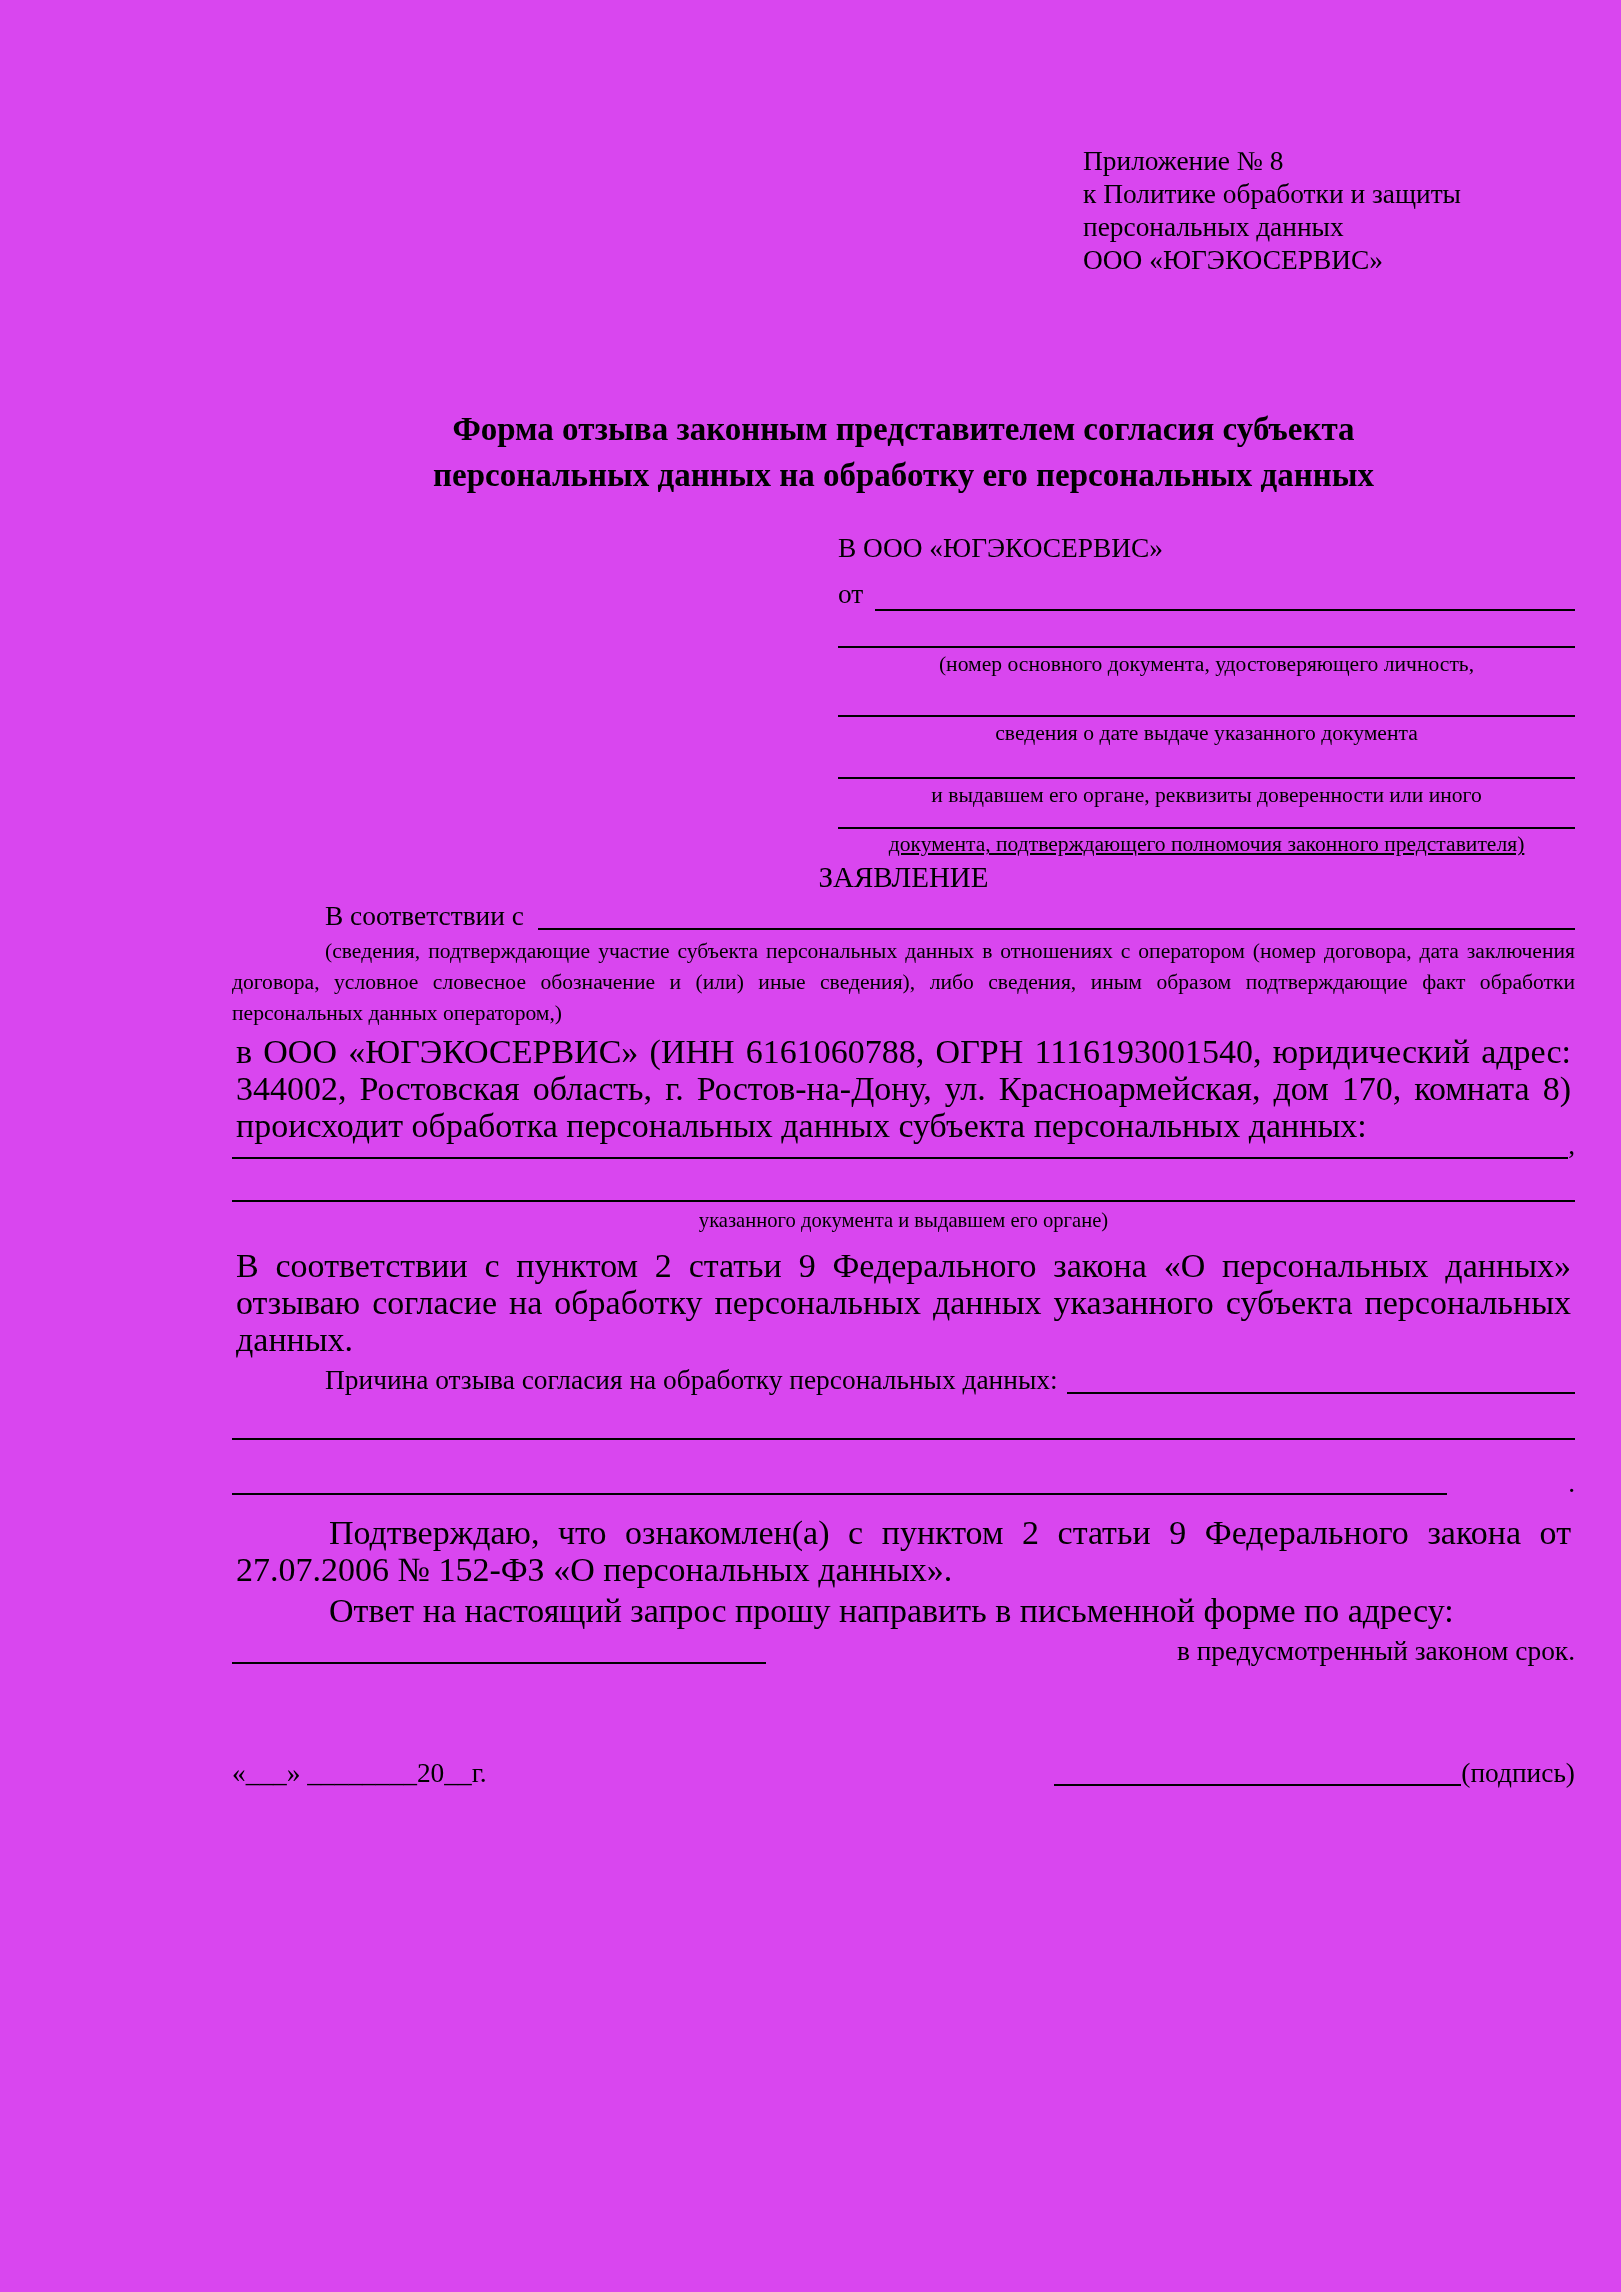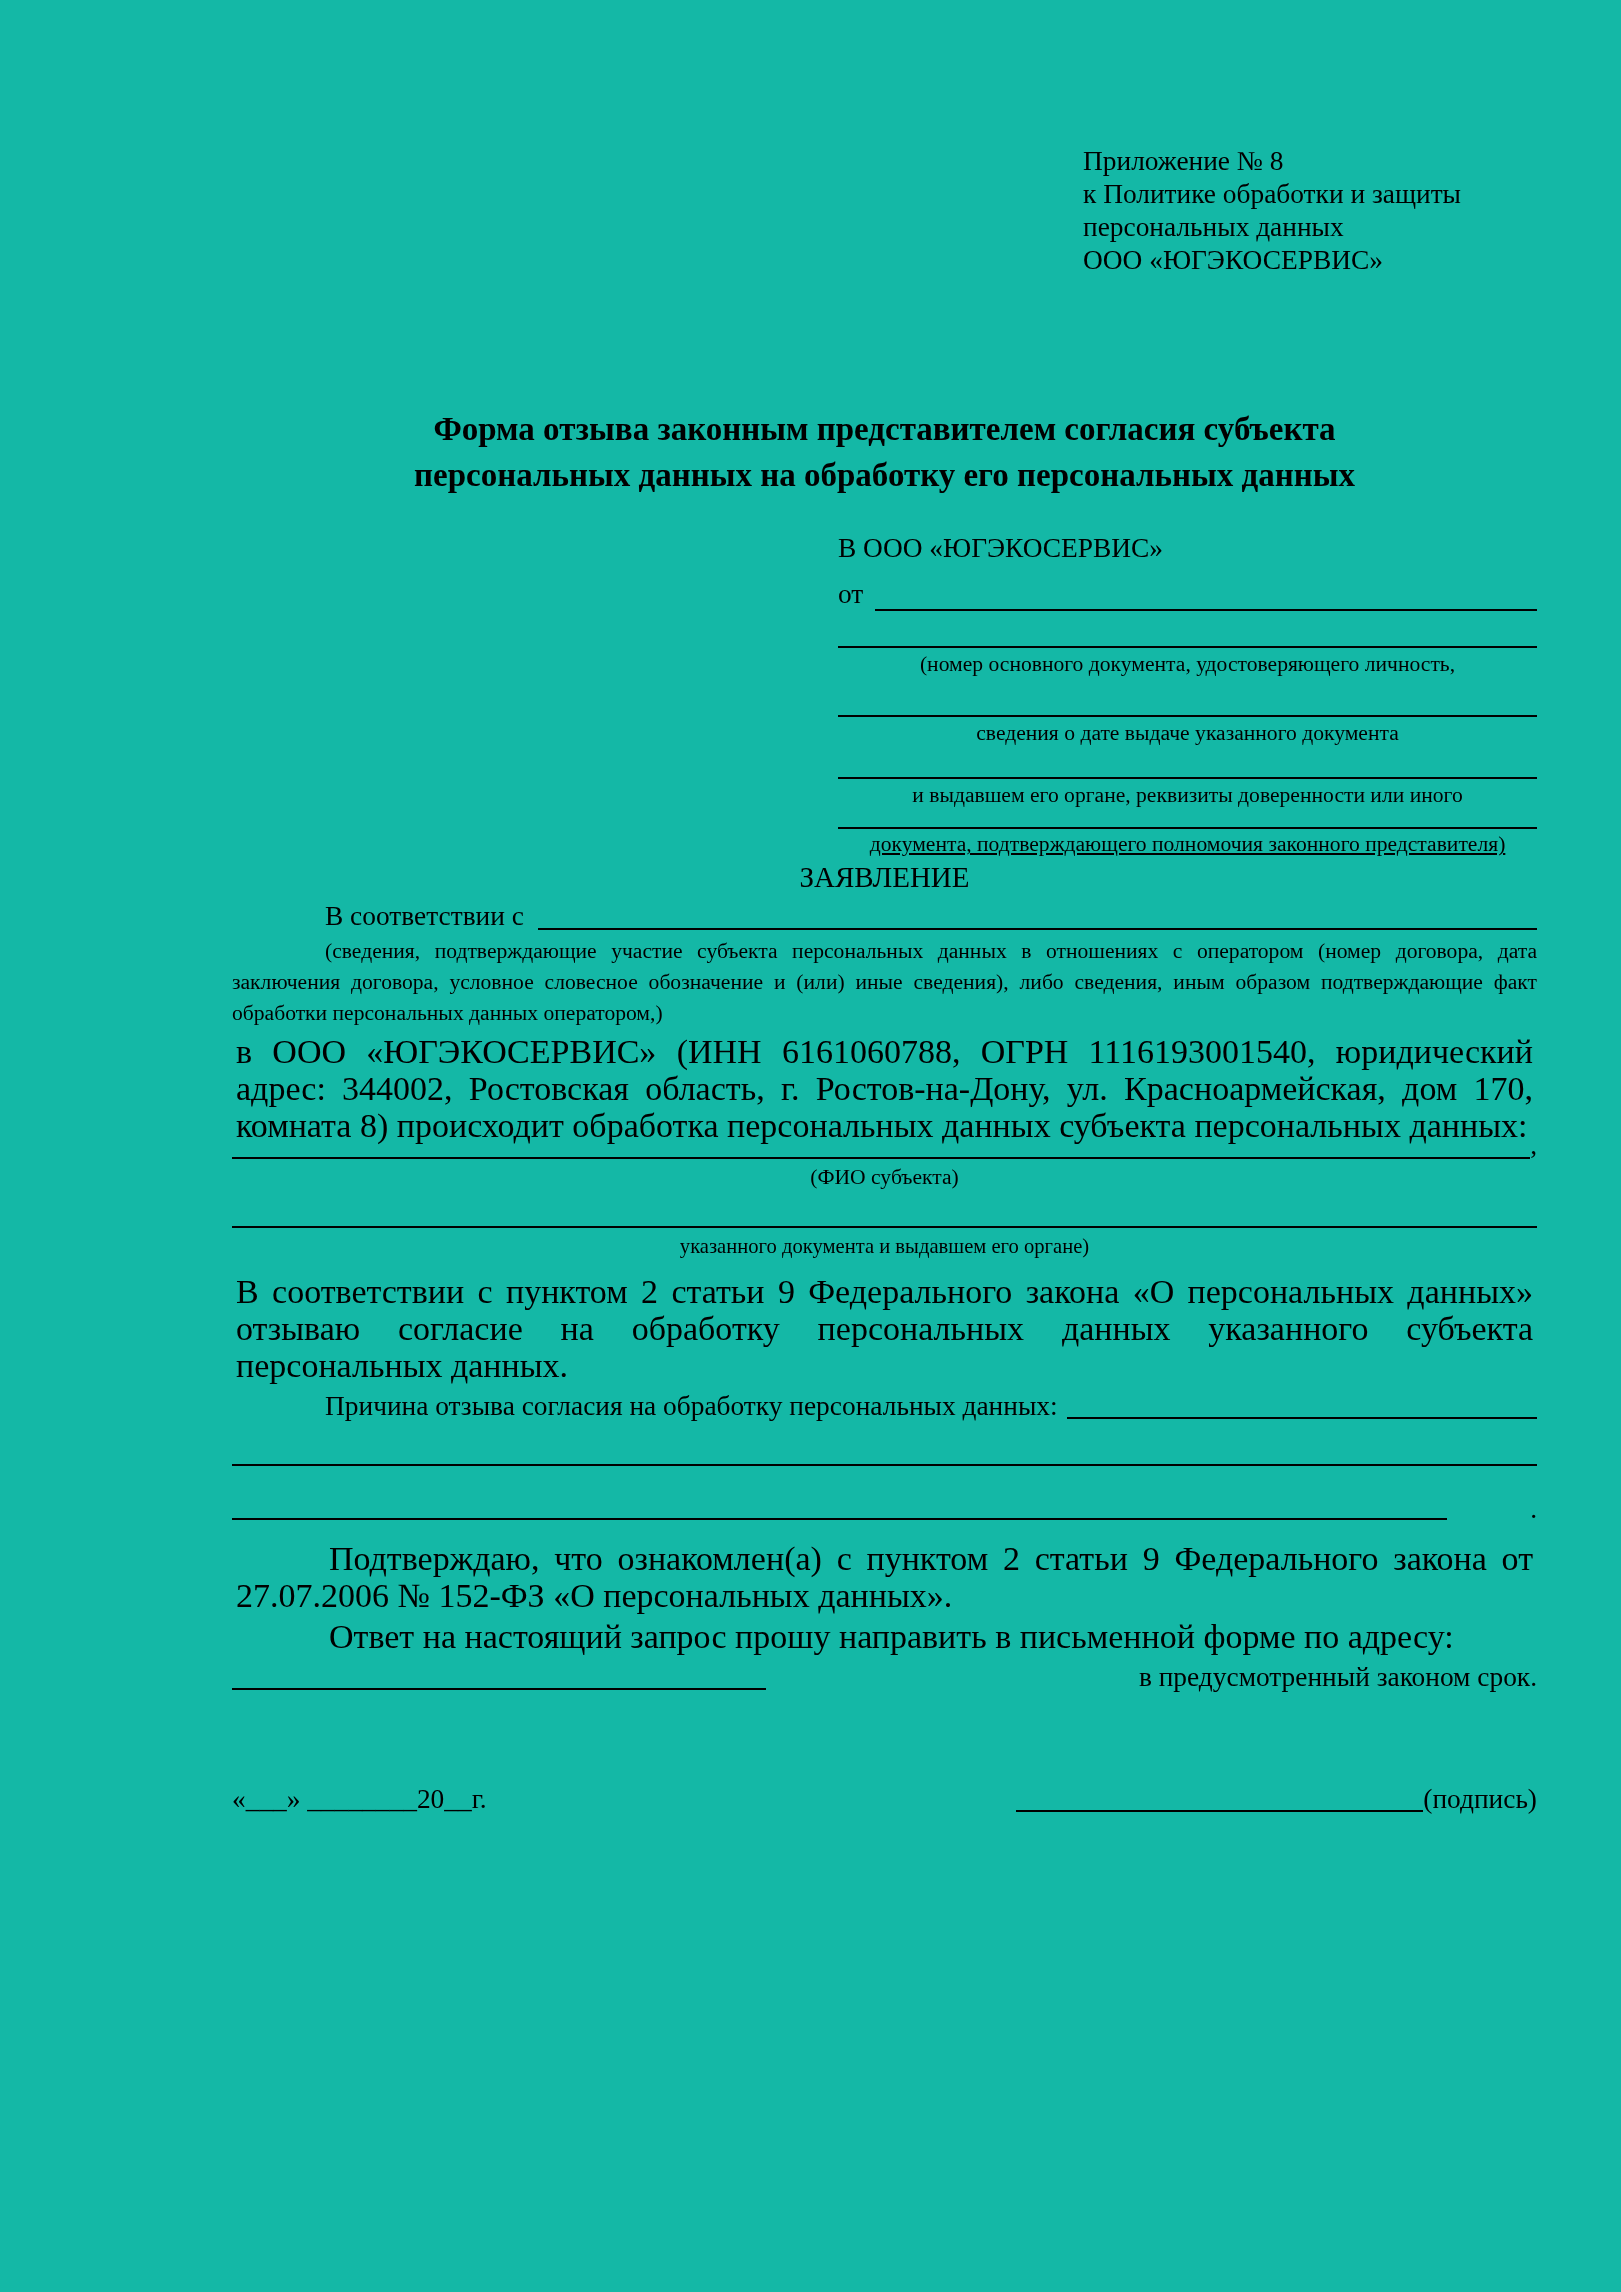--- a/index.html
+++ b/index.html
@@ -5,25 +5,25 @@
   html, body {
     margin: 0;
     padding: 0;
     background: #e9e9e9;
   }
   .page {
     position: relative;
     width: 1621px;
     height: 2293px;
     margin: 0 auto;
-    background: #14b8a6;
+    background: #d946ef;
     color: #000000;
     font-family: "Liberation Serif", "DejaVu Serif", serif;
     box-sizing: border-box;
-    padding: 145px 84px 0 232px;
+    padding: 145px 46px 0 232px;
     overflow: hidden;
   }
   
   .header-block {
     margin-left: 851px;
     font-size: 27.4px;
     line-height: 33px;
     text-align: left;
   }
   
@@ -218,21 +218,20 @@
   </div>
 
   <div class="intro-caption">(сведения, подтверждающие участие субъекта персональных данных в отношениях с оператором (номер договора, дата заключения договора, условное словесное обозначение и (или) иные сведения), либо сведения, иным образом подтверждающие факт обработки персональных данных оператором,)</div>
 
   <p class="body-par">в ООО «ЮГЭКОСЕРВИС» (ИНН 6161060788, ОГРН 1116193001540, юридический адрес: 344002, Ростовская область, г. Ростов-на-Дону, ул. Красноармейская, дом 170, комната 8) происходит обработка персональных данных субъекта персональных данных:</p>
 
   <div class="row subject-row">
     <span class="hline"></span>
     <span class="tail">,</span>
   </div>
-  <div class="caption">(ФИО субъекта)</div>
 
   <div class="wide-field wf2">
     <div class="fline"></div>
     <div class="small-caption">указанного документа и выдавшем его органе)</div>
   </div>
 
   <p class="body-par par-after">В соответствии с пунктом 2 статьи 9 Федерального закона «О персональных данных» отзываю согласие на обработку персональных данных указанного субъекта персональных данных.</p>
 
   <div class="row reason-row">
     <span class="indent"></span>

